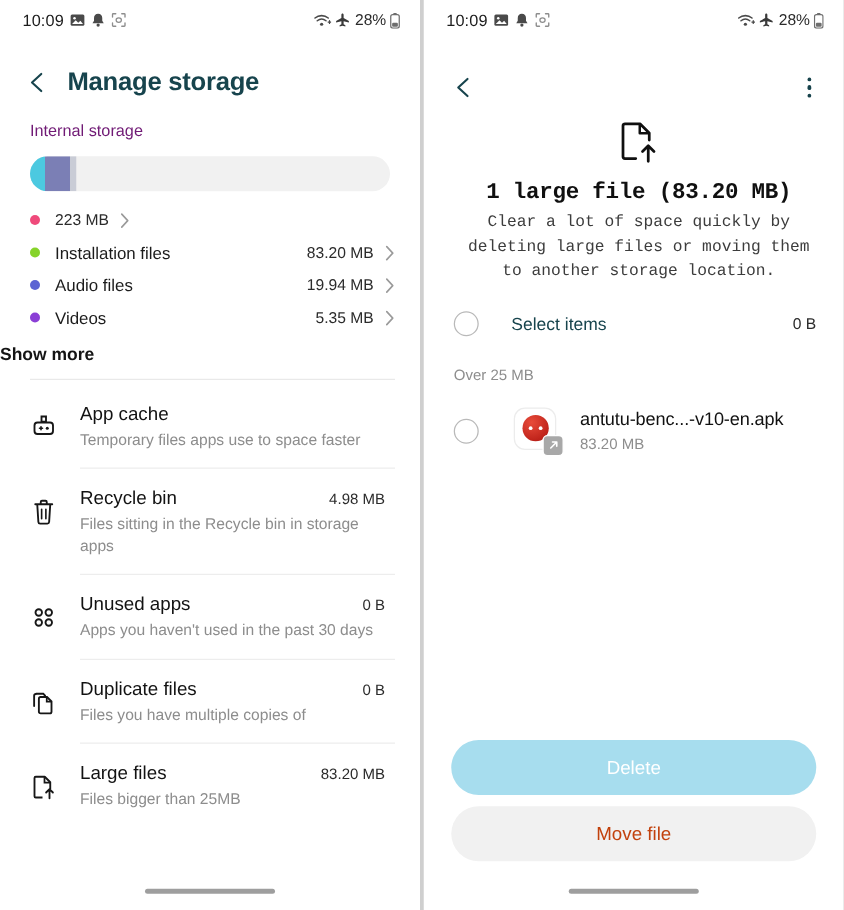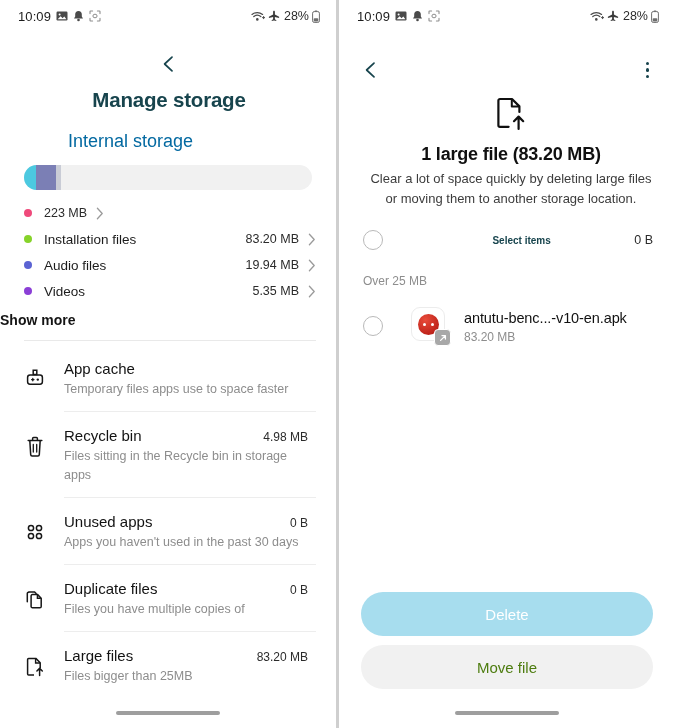--- a/index.html
+++ b/index.html
@@ -42,34 +42,32 @@
   .sb-right { display: flex; align-items: center; gap: 3px; font-size: 12.5px; color: #3a3a3a;}
   .sb-ico { display: inline-flex; align-items: center; }
   .batt-pct { font-size: 12.5px; color: #2b2b2b; margin-left:1px;}
 
   
   .hdr {
     display: flex;
     align-items: center;
     gap: 14px;
     padding: 22px 18px 6px 20px;
-    flex-direction: column;
   }
   .back-chev { width: 20px; height: 20px; flex: 0 0 20px; }
   .hdr-title {
     font-size: 20.5px;
     font-weight: bold;
     color: #17444d;
     letter-spacing: -.2px;
   }
   .subhdr {
-    font-size: 18px;
-    color: #0369a1;
+    font-size: 13px;
+    color: #701a75;
     padding: 13px 20px 0 24px;
-    margin-left: 44px;
   }
 
   
   .used-row {
     display: flex;
     align-items: baseline;
     justify-content: space-between;
     padding: 9px 24px 0 24px;
   }
   .used-left { display: flex; align-items: baseline; gap: 6px; }
@@ -145,42 +143,41 @@
   .rhdr {
     display: flex;
     align-items: center;
     justify-content: space-between;
     padding: 22px 22px 0 22px;
     height: 54px;
   }
   .dots { display: flex; flex-direction: column; gap: 3px; align-items: center; padding: 4px;}
   .dot3 { width: 3.5px; height: 3.5px; border-radius: 50%; background: #16424b; }
 
-  .hero { text-align: center; padding: 10px 12px 0 20px; }
+  .hero { text-align: center; padding: 10px 12px 0 20px; font-family: Liberation Mono, monospace; }
   .hero-ico { display: flex; justify-content: center; margin-bottom: 12px; }
   .hero-title {
     font-size: 18px; font-weight: bold; color: #101010; letter-spacing: -.2px;
   }
   .hero-sub {
     font-size: 13px; color: #3c3c3c; line-height: 1.5; margin-top: 4px;
     padding: 0 4px;
   }
 
   .selrow {
     display: flex; align-items: center;
     padding: 22px 22px 0 24px;
   }
   .circ {
     width: 20px; height: 20px; border-radius: 50%;
     border: 1.6px solid #b9b9b9; flex: 0 0 20px;
   }
   .selrow-label {
-    flex: 1; font-size: 10px; font-weight: bold; color: #17444d;
+    flex: 1; font-size: 14px; font-weight: normal; color: #17444d;
     padding-left: 26px;
-    text-align: center;
   }
   .selrow-size { font-size: 12.5px; color: #2b2b2b; }
 
   .grouphdr {
     font-size: 12px; color: #8d8d8d;
     padding: 24px 0 0 24px;
   }
   .filerow {
     display: flex; align-items: center;
     padding: 19px 22px 0 24px;
@@ -217,21 +214,21 @@
   .file-size { font-size: 12px; color: #8d8d8d; margin-top: 3px; }
 
   .btns { margin-top: auto; padding: 0 22px 0 22px; }
   .btn {
     height: 44px; border-radius: 22px;
     display: flex; align-items: center; justify-content: center;
     font-size: 15px; margin-bottom: 9px;
     border: none; width: 100%;
   }
   .btn-del { background: #a7ddee; color: #ffffff; }
-  .btn-move { background: #f1f1f1; color: #4d7c0f; }
+  .btn-move { background: #f1f1f1; color: #c2410c; }
 
   
   .homebar-wrap {
     height: 30px; flex: 0 0 30px;
     display: flex; align-items: center; justify-content: center;
   }
   .homebar {
     width: 104px; height: 4.5px; border-radius: 3px; background: #9e9e9e;
   }
   .scroll-pad { flex: 1 1 auto; }

